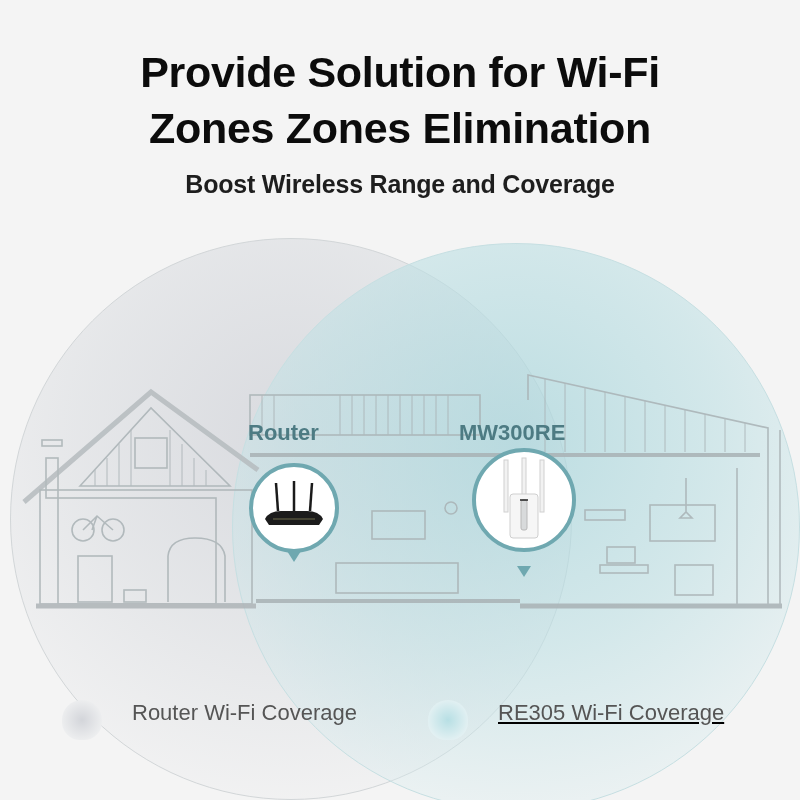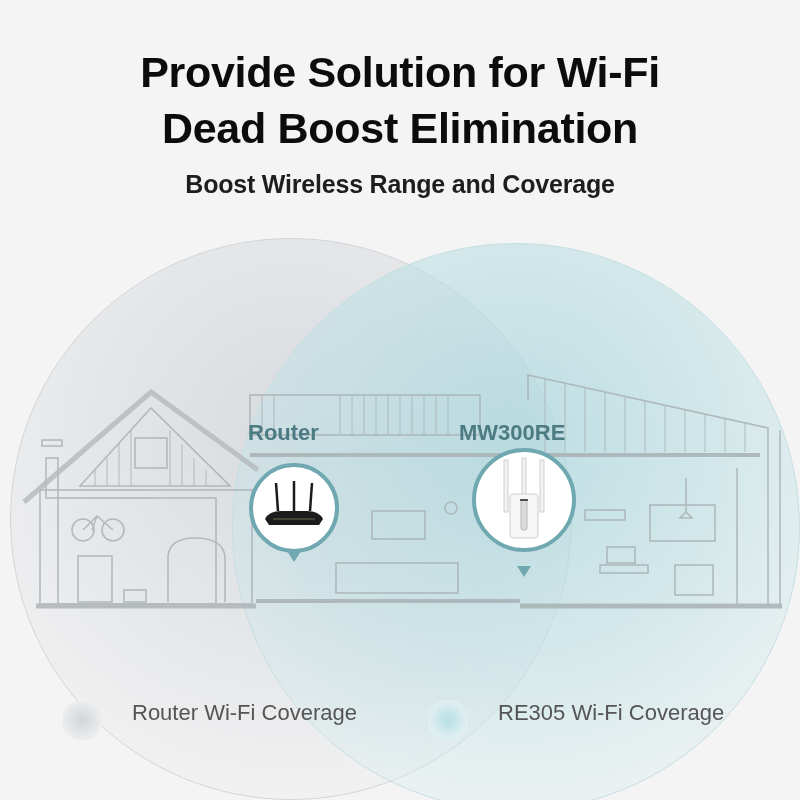--- a/index.html
+++ b/index.html
@@ -123,24 +123,24 @@
     <rect x="64" y="8" width="4" height="52" fill="#f2f2f2" stroke="#d0d0d0"></rect>
     <rect x="34" y="42" width="28" height="44" rx="3" fill="#f6f6f6" stroke="#cfcfcf"></rect>
     <rect x="45" y="48" width="6" height="30" rx="2" fill="#d8dadb" stroke="#b8b8b8"></rect>
     <line x1="44" y1="48" x2="52" y2="48" stroke="#222" stroke-width="1.5"></line>
   </svg>
 </div>
 <div class="pin" style="left:517px;top:566px;"></div>
 
 <div class="title">
   <div>Provide Solution for Wi-Fi</div>
-  <div>Dead Boost Elimination</div>
+  <div>Zones Zones Elimination</div>
 </div>
 <div class="subtitle">Boost Wireless Range and Coverage</div>
 
 <div class="legend" style="left:62px;">
   <div class="legend-swatch" style="background:radial-gradient(circle at 50% 50%, #d3d5da, #eeeff0 75%, #f4f4f4);"></div>
   <span class="legend-text">Router Wi-Fi Coverage</span>
 </div>
-<div class="legend" style="left:428px;">
+<div class="legend" style="left:428px;text-decoration:underline;">
   <div class="legend-swatch" style="background:radial-gradient(circle at 50% 50%, #b7dfe4, #e4f1f3 75%, #f4f4f4);"></div>
   <span class="legend-text">RE305 Wi-Fi Coverage</span>
 </div>
 
 </body></html>

